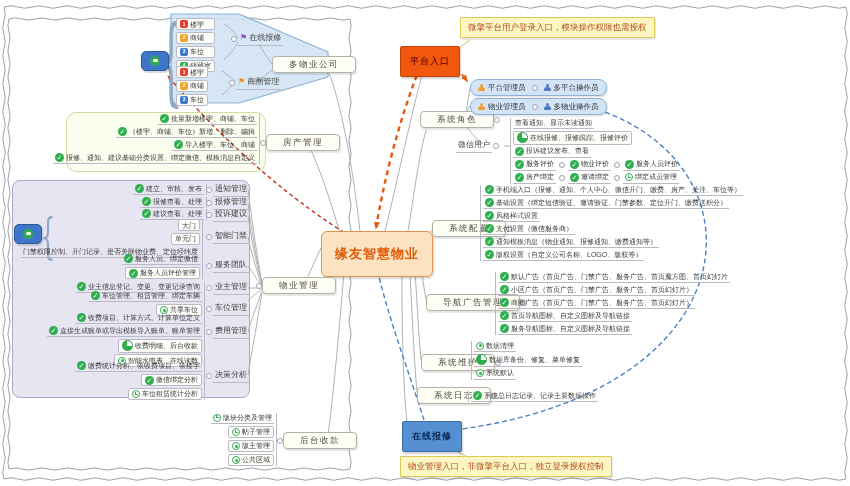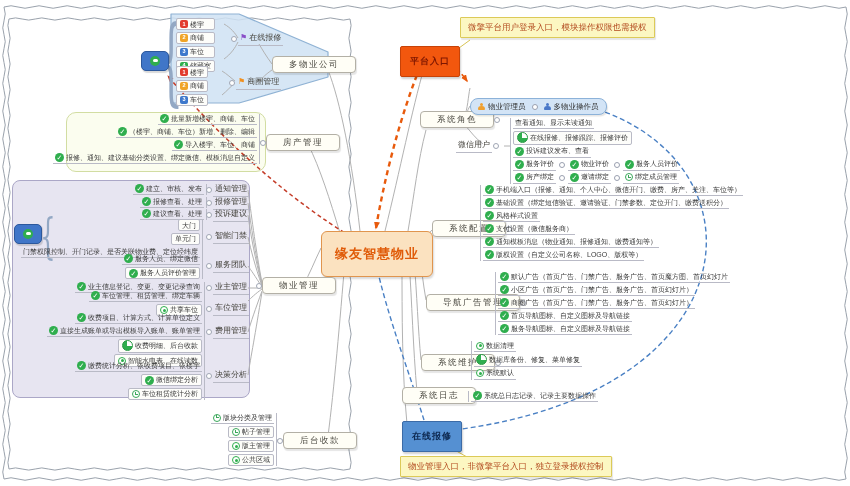--- a/index.html
+++ b/index.html
@@ -351,20 +351,27 @@
       <span>公共区域</span>
     </div>
   </div>
   <div class="node port-l" style="left:283px;top:432px">后台收款</div>
 
   <div class="entry-node orange" style="left:400px;top:46px">平台入口</div>
   <div class="note" style="left:460px;top:17px">微擎平台用户登录入口，模块操作权限也需授权</div>
 
   <div class="node port-r" style="left:420px;top:111px">系统角色</div>
 
+  <div class="bluebox" style="left:470px;top:79px">
+    <span class="person orange"></span>
+    <span>平台管理员</span>
+    <span class="dot"></span>
+    <span class="person blue"></span>
+    <span>多平台操作员</span>
+  </div>
   <div class="bluebox" style="left:470px;top:98px">
     <span class="person orange"></span>
     <span>物业管理员</span>
     <span class="dot"></span>
     <span class="person blue"></span>
     <span>多物业操作员</span>
   </div>
 
   <div class="sublabel port-r" style="left:456px;top:140px">微信用户</div>
 
@@ -475,21 +482,21 @@
     <div class="item">
       <span class="ic" data-icon="pie"></span>
       <span>数据库备份、修复、菜单修复</span>
     </div>
     <div class="item">
       <span class="ic" data-icon="target"></span>
       <span>系统默认</span>
     </div>
   </div>
 
-  <div class="node port-r" style="left:402px;top:387px">系统日志</div>
+  <div class="node port-r" style="left:417px;top:387px">系统日志</div>
   <div class="col rt" style="left:468px;top:391px">
     <div class="item">
       <span class="ic" data-icon="check"></span>
       <span>系统总日志记录、记录主要数据操作</span>
     </div>
   </div>
 
   <div class="entry-node blue" style="left:402px;top:421px">在线报修</div>
   <div class="note" style="left:400px;top:456px">物业管理入口，非微擎平台入口，独立登录授权控制</div>
 

